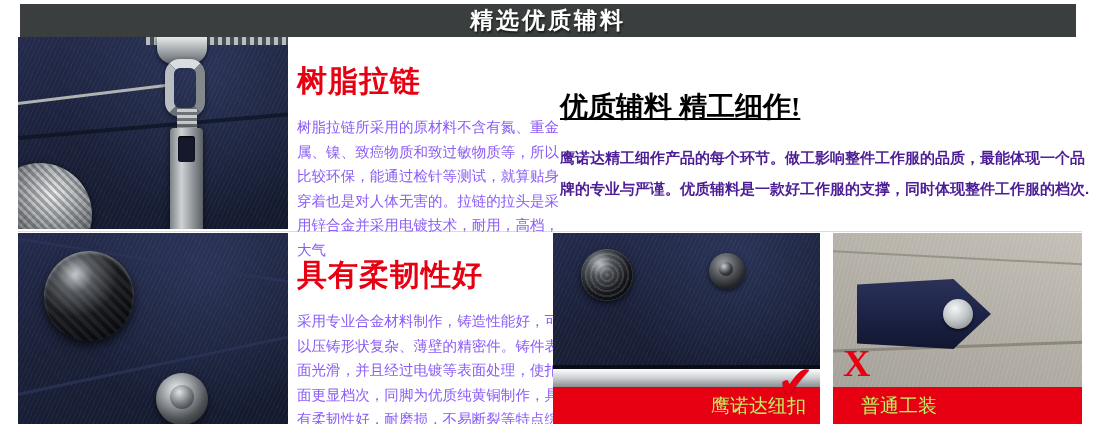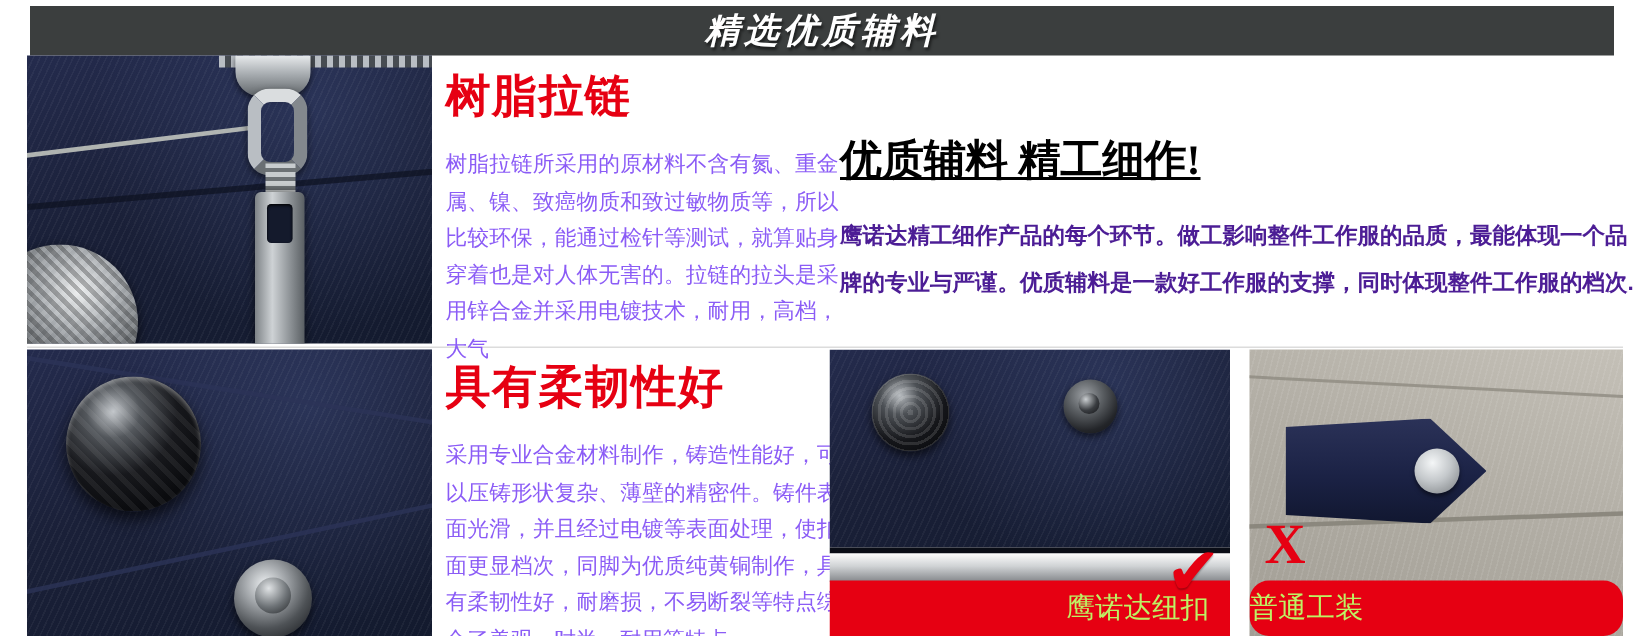--- a/index.html
+++ b/index.html
@@ -9,21 +9,20 @@
   }
   
   .header-bar{
     position:absolute;left:20px;top:4px;width:1056px;height:33px;
     background:var(--header-bg,#3b3e3e);
     display:flex;align-items:center;justify-content:center;
   }
   .header-title{
     color:#fff;font-size:23px;font-weight:bold;letter-spacing:3px;
     text-shadow:1px 2px 2px rgba(0,0,0,.55);
-    font-style:italic;
   }
   
   .hairline{position:absolute;left:18px;top:231px;width:1064px;height:1px;background:#dcdcdc;}
   
   .photo{position:absolute;overflow:hidden;}
   .photo-zipper{left:18px;top:37px;width:270px;height:192px;}
   .photo-snaps{left:18px;top:233px;width:270px;height:191px;}
   .photo-good{left:553px;top:233px;width:267px;height:191px;}
   .photo-bad{left:833px;top:233px;width:249px;height:191px;}
   .fabric-navy{
@@ -104,31 +103,31 @@
     box-shadow:2px 3px 5px rgba(0,0,0,.4);}
   .strap-snap{position:absolute;left:110px;top:66px;width:30px;height:30px;border-radius:50%;
     background:radial-gradient(circle at 40% 32%,#f4f6f7 0%,#c4c8cb 45%,#8c9093 85%);
     box-shadow:0 2px 3px rgba(0,0,0,.5);}
   
   .banner{position:absolute;left:0;bottom:0;width:100%;height:37px;
     background:var(--accent-red,#e60012);
     font-family:"Liberation Serif","DejaVu Serif",serif;
     color:#bef264;font-size:19px;line-height:37px;}
   .banner.align-right{text-align:right;padding-right:14px;box-sizing:border-box;}
-  .banner.align-left{text-align:left;padding-left:0;box-sizing:border-box;border-radius:13px;}
+  .banner.align-left{text-align:left;padding-left:28px;box-sizing:border-box;}
   .check-mark{position:absolute;right:6px;bottom:20px;color:var(--accent-red,#e60012);
     font-size:44px;font-weight:bold;line-height:1;text-shadow:0 1px 1px rgba(0,0,0,.25);}
   .x-mark{position:absolute;left:10px;bottom:42px;color:var(--accent-red,#e60012);
     font-family:"Liberation Serif","DejaVu Serif",serif;
     font-size:38px;font-weight:bold;line-height:1;}
   
   .text-block{position:absolute;}
   .tb-zipper{left:297px;top:44px;width:262px;}
   .tb-brass{left:297px;top:238px;width:262px;}
-  .red-heading{margin:0 0 13px 0;font-size:30px;font-weight:bold;color:var(--accent-red,#e60012);
+  .red-heading{margin:17px 0 13px 0;font-size:30px;font-weight:bold;color:var(--accent-red,#e60012);
     letter-spacing:1px;}
   .body-text{margin:0;font-size:14.5px;line-height:24.5px;color:#8b5cf6;text-align:justify;}
   .tb-quality{left:560px;top:88px;width:534px;}
   .serif-heading{margin:0 0 16px 0;font-family:"Liberation Serif","DejaVu Serif",serif;
     font-size:28px;font-weight:bold;color:#000;text-decoration:underline;}
   .quality-body{margin:0;font-size:15px;font-weight:bold;line-height:31px;color:#4c1d95;}
 </style>
 </head>
 <body>
 

